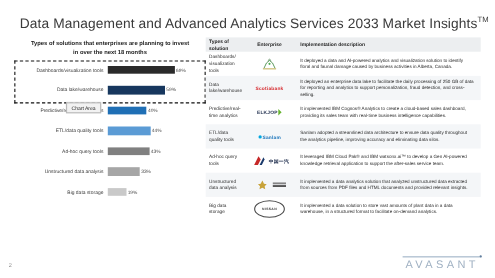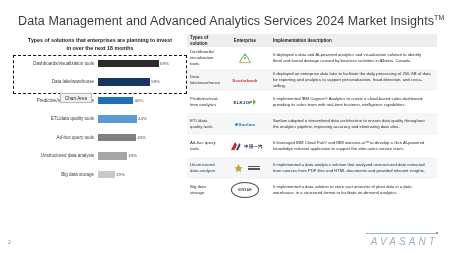--- a/index.html
+++ b/index.html
@@ -184,22 +184,21 @@
   
   .pg-num{
     position:absolute;
     left:8px; bottom:8px;
     font-size:5px;
     color:#8a8a8a;
   }
   .brand{
     position:absolute;
     right:12px; bottom:6px;
-    text-align:right;
-    font-style:italic;
+    text-align:center;
   }
   .brand-rule{
     height:1.2px;
     background:#9fb2c6;
     width:72px;
     margin-bottom:2px;
     position:relative;
   }
   .brand-rule:after{
     content:"";
@@ -211,21 +210,21 @@
     font-size:10px;
     letter-spacing:3.1px;
     color:#9fb0c2;
     font-weight:400;
   }
 </style>
 </head>
 <body>
 
 <div class="page-title">
-  <span>Data Management and Advanced Analytics Services 2024 Market Insights</span><sup>TM</sup>
+  <span>Data Management and Advanced Analytics Services 2033 Market Insights</span><sup>TM</sup>
 </div>
 
 <div class="chart-panel">
   <div class="chart-title">Types of solutions that enterprises are planning to invest in over the next 18 months</div>
 
   <div class="bars">
     <div class="dash-box"></div>
 
     <div class="bar-row">
       <div class="bar-label">Dashboards/visualization tools</div>

